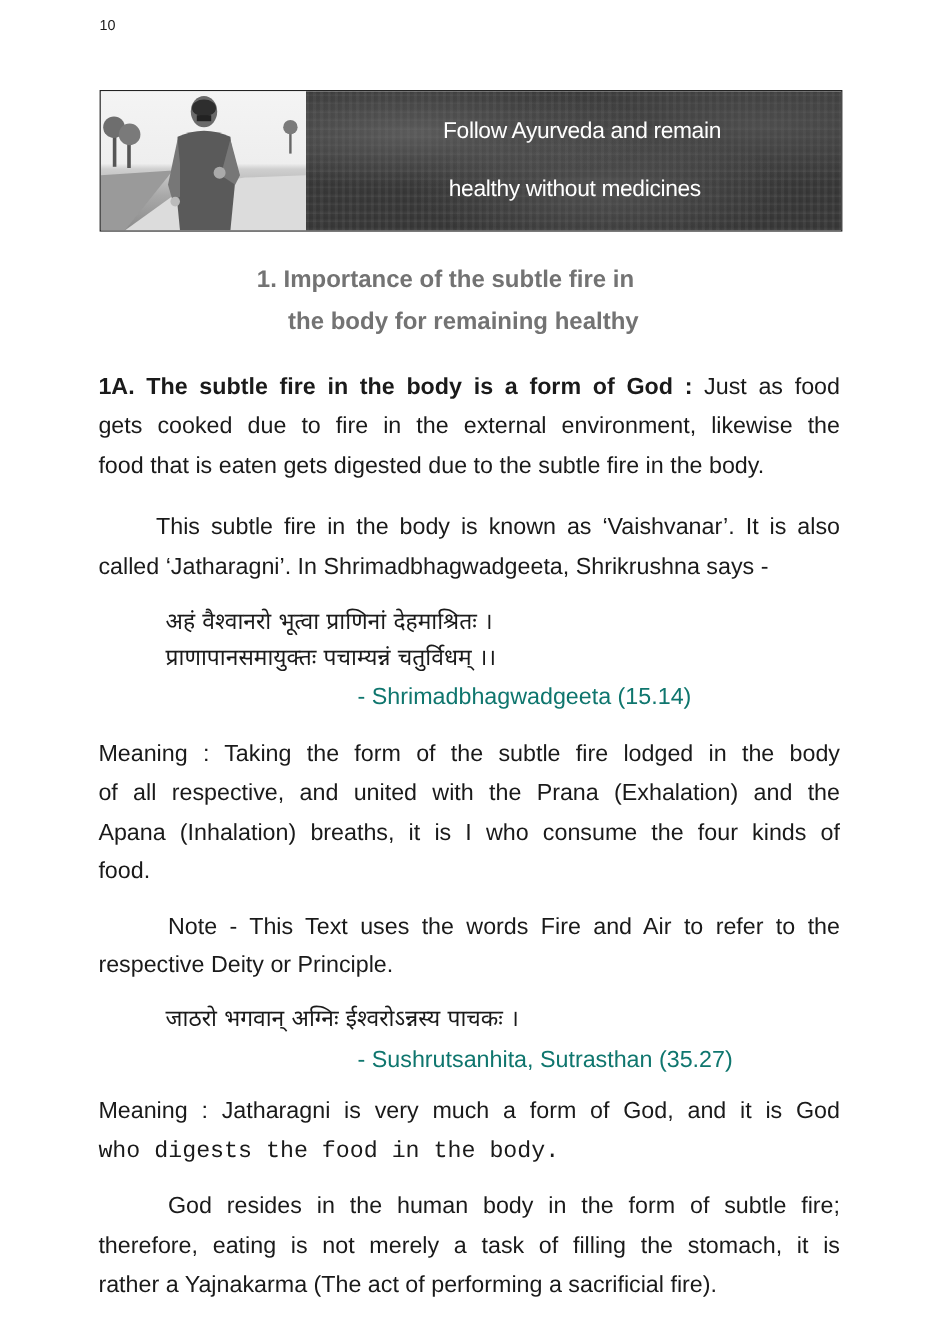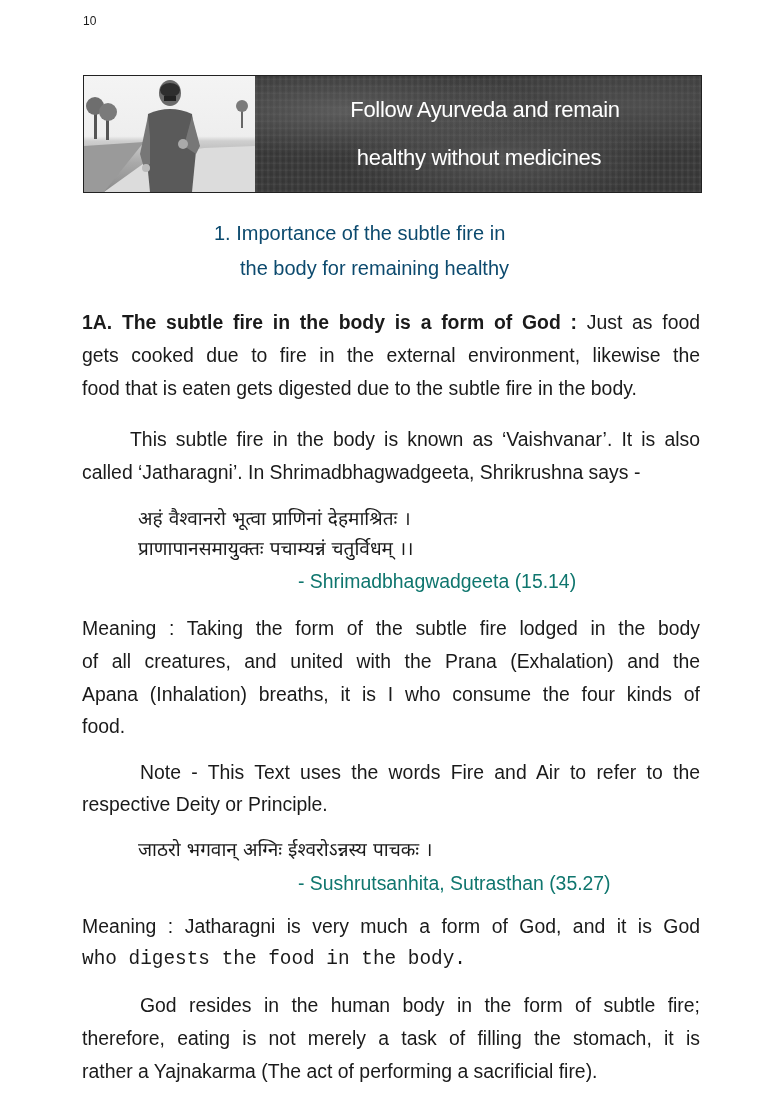--- a/index.html
+++ b/index.html
@@ -53,37 +53,37 @@
       repeating-linear-gradient(90deg, rgba(255,255,255,0.04) 0px, rgba(255,255,255,0.04) 2px, rgba(0,0,0,0.05) 3px, rgba(0,0,0,0) 6px),
       repeating-linear-gradient(0deg, rgba(255,255,255,0.05) 0px, rgba(0,0,0,0.06) 3px, rgba(255,255,255,0) 7px),
       #3a3a3a;
     display: flex;
     flex-direction: column;
     justify-content: center;
     align-items: center;
   }
   .banner-line {
     color: #ffffff;
-    font-size: 22px;
+    font-size: 19px;
     line-height: 48px;
     white-space: nowrap;
     letter-spacing: -0.3px;
   }
   .banner-line.l1 { margin-left: 14px; }
   .banner-line.l2 { margin-left: 2px; }
 
   
   .heading {
     position: absolute;
     left: 0;
     width: 780px;
-    font-weight: normal;
+    font-weight: bold;
     font-size: 20px;
     white-space: nowrap;
-    color: #0c4a6e;
+    color: #737373;
   }
   .h1 { top: 222px; left: 214px; width: auto; }
   .h2 { top: 257px; left: 240px; width: auto; }
 
   .line {
     position: absolute;
     left: 82px;
     width: 618px;
     font-size: 19.4px;
     line-height: 24px;
@@ -161,21 +161,21 @@
 <div class="line" style="top:376px;">food that is eaten gets digested due to the subtle fire in the body.</div>
 
 <div class="line indent-130 justify" style="top:427px;">This subtle fire in the body is known as ‘Vaishvanar’. It is also</div>
 <div class="line" style="top:460px;">called ‘Jatharagni’. In Shrimadbhagwadgeeta, Shrikrushna says -</div>
 
 <div class="skt" style="top:505px;">अहं वैश्वानरो भूत्वा प्राणिनां देहमाश्रितः ।</div>
 <div class="skt" style="top:535px;">प्राणापानसमायुक्तः पचाम्यन्नं चतुर्विधम् ।।</div>
 <div class="cite" style="top:569px;">- Shrimadbhagwadgeeta (15.14)</div>
 
 <div class="line justify" style="top:616px;">Meaning : Taking the form of the subtle fire lodged in the body</div>
-<div class="line justify" style="top:649px;">of all creatures, and united with the Prana (Exhalation) and the</div>
+<div class="line justify" style="top:649px;">of all respective, and united with the Prana (Exhalation) and the</div>
 <div class="line justify" style="top:682px;">Apana (Inhalation) breaths, it is I who consume the four kinds of</div>
 <div class="line" style="top:714px;">food.</div>
 
 <div class="line indent-140 justify" style="top:760px;">Note - This Text uses the words Fire and Air to refer to the</div>
 <div class="line" style="top:792px;">respective Deity or Principle.</div>
 
 <div class="skt" style="top:836px;">जाठरो भगवान् अग्निः ईश्वरोऽन्नस्य पाचकः ।</div>
 <div class="cite" style="top:871px;text-align:center;">- Sushrutsanhita, Sutrasthan (35.27)</div>
 
 <div class="line justify" style="top:914px;">Meaning : Jatharagni is very much a form of God, and it is God</div>

